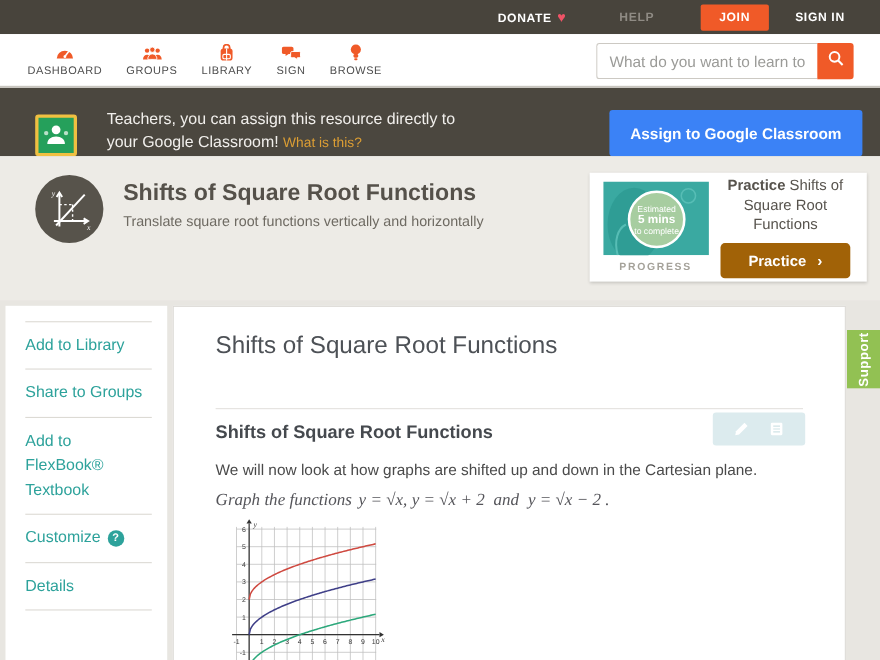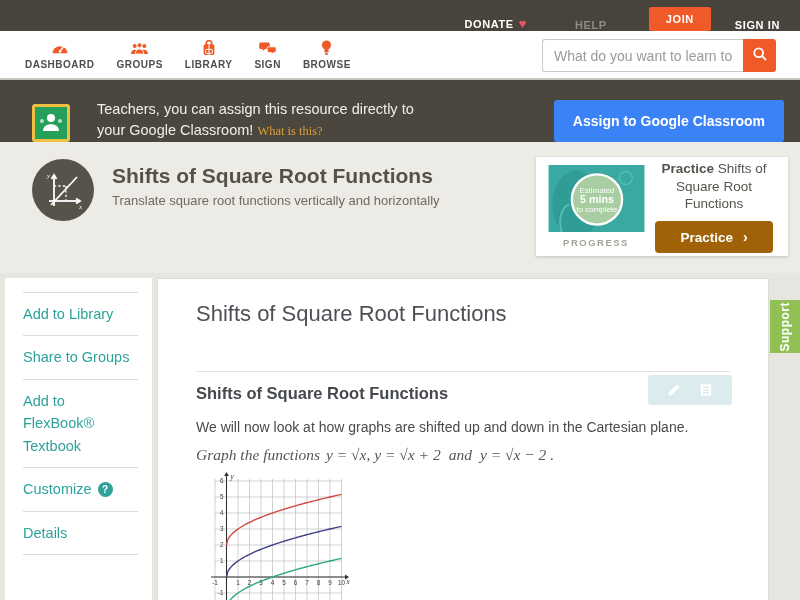--- a/index.html
+++ b/index.html
@@ -1,46 +1,46 @@
 <!DOCTYPE html>
 <html><head>
 <meta charset="utf-8">
 <style>
   * { margin:0; padding:0; box-sizing:border-box; }
   body { font-family:"Liberation Sans", sans-serif; background:#b0aeaa; }
   #screen { width:800px; height:600px; position:relative; overflow:hidden; background:#e8e6e1; }
 
   
-  .topbar { height:31px; background:#48443c; display:flex; align-items:flex-end; justify-content:flex-end; padding-right:20px; }
+  .topbar { height:31px; background:#48443c; display:flex; align-items:center; justify-content:flex-end; padding-right:32px; }
   .topbar .tlink { color:#fff; font-size:11px; font-weight:bold; letter-spacing:.6px; cursor:pointer; }
   .topbar .heart { color:#ef5366; font-size:13px; margin-left:5px; }
   .topbar .help { color:#8f8b84; margin-left:48px; }
   .join-btn { margin-left:42px; background:#f05a28; color:#fff; font-size:11px; font-weight:bold; letter-spacing:.6px; padding:6px 17px; border-radius:2px; cursor:pointer; }
   .signin { margin-left:24px; }
 
   
   .navbar { height:49px; background:#fff; border-bottom:2px solid #c8c5bf; display:flex; align-items:center; padding-left:14px; position:relative; }
   .logo { font-size:29px; letter-spacing:-1px; margin-right:10px; cursor:pointer; white-space:nowrap; }
   .logo .lc { color:#f05a28; }
   .logo .lk { color:#2c7f47; font-weight:bold; }
   .logo .ln { color:#8cc63f; }
   .nav-items { display:flex; align-items:flex-end; }
   .nav-item { display:flex; flex-direction:column; align-items:center; margin:0 11px; cursor:pointer; }
   .nav-item svg { display:block; }
-  .nav-item .nlabel { font-size:10px; font-weight:bold; color:#4d4d4d; letter-spacing:.5px; margin-top:3px; }
+  .nav-item .nlabel { font-size:10px; font-weight:normal; color:#4d4d4d; letter-spacing:.5px; margin-top:3px; }
   .searchbox { position:absolute; right:24px; top:8px; display:flex; }
   .searchbox input { width:201px; height:33px; border:1px solid #ccc9c3; border-right:none; border-radius:3px 0 0 3px; padding:0 11px; font-size:14px; color:#555; font-family:"Liberation Sans",sans-serif; outline:none; }
   .searchbox input::placeholder { color:#9b9b98; }
   .search-btn { width:33px; height:33px; background:#f05a28; border-radius:0 3px 3px 0; display:flex; align-items:center; justify-content:center; cursor:pointer; }
 
   
   .gc-banner { height:62px; background:#4b473f; display:flex; align-items:flex-end; padding-left:32px; }
   .gc-icon { width:38px; height:38px; background:#25a05b; border:3px solid #f0c041; border-radius:3px; flex:none; }
   .gc-text { margin-left:27px; color:#f1efec; font-size:14.5px; line-height:1.5; }
-  .gc-link { color:#dc9e34; font-size:12.5px; text-decoration:none; cursor:pointer;font-family:Liberation Serif, serif; }
+  .gc-link { color:#dc9e34; font-size:12.5px; text-decoration:none; cursor:pointer; }
   .gc-btn { margin-left:auto; margin-right:16px; background:#3b82f6; color:#fff; font-size:14px; font-weight:bold; padding:13px 19px; border-radius:3px; cursor:pointer; }
 
   
   .page-header { height:131px; background:#edebe6; position:relative; }
   .ph-icon { position:absolute; left:32px; top:17px; width:62px; height:62px; border-radius:50%; background:#57534b; display:flex; align-items:center; justify-content:center; }
   .ph-title { position:absolute; left:112px; top:22px; font-size:21px; font-weight:bold; color:#55514a; }
   .ph-sub { position:absolute; left:112px; top:51px; font-size:13px; color:#6e6a62; }
   .practice-card { position:absolute; right:12px; top:15px; width:252px; height:99px; background:#fff; box-shadow:0 1px 3px rgba(0,0,0,.18); display:flex; padding:8px; }
   .pc-left { width:104px; flex:none; display:flex; flex-direction:column; align-items:center; }
   .pc-right { flex:1; display:flex; flex-direction:column; align-items:center; justify-content:center; padding:0 4px; }

